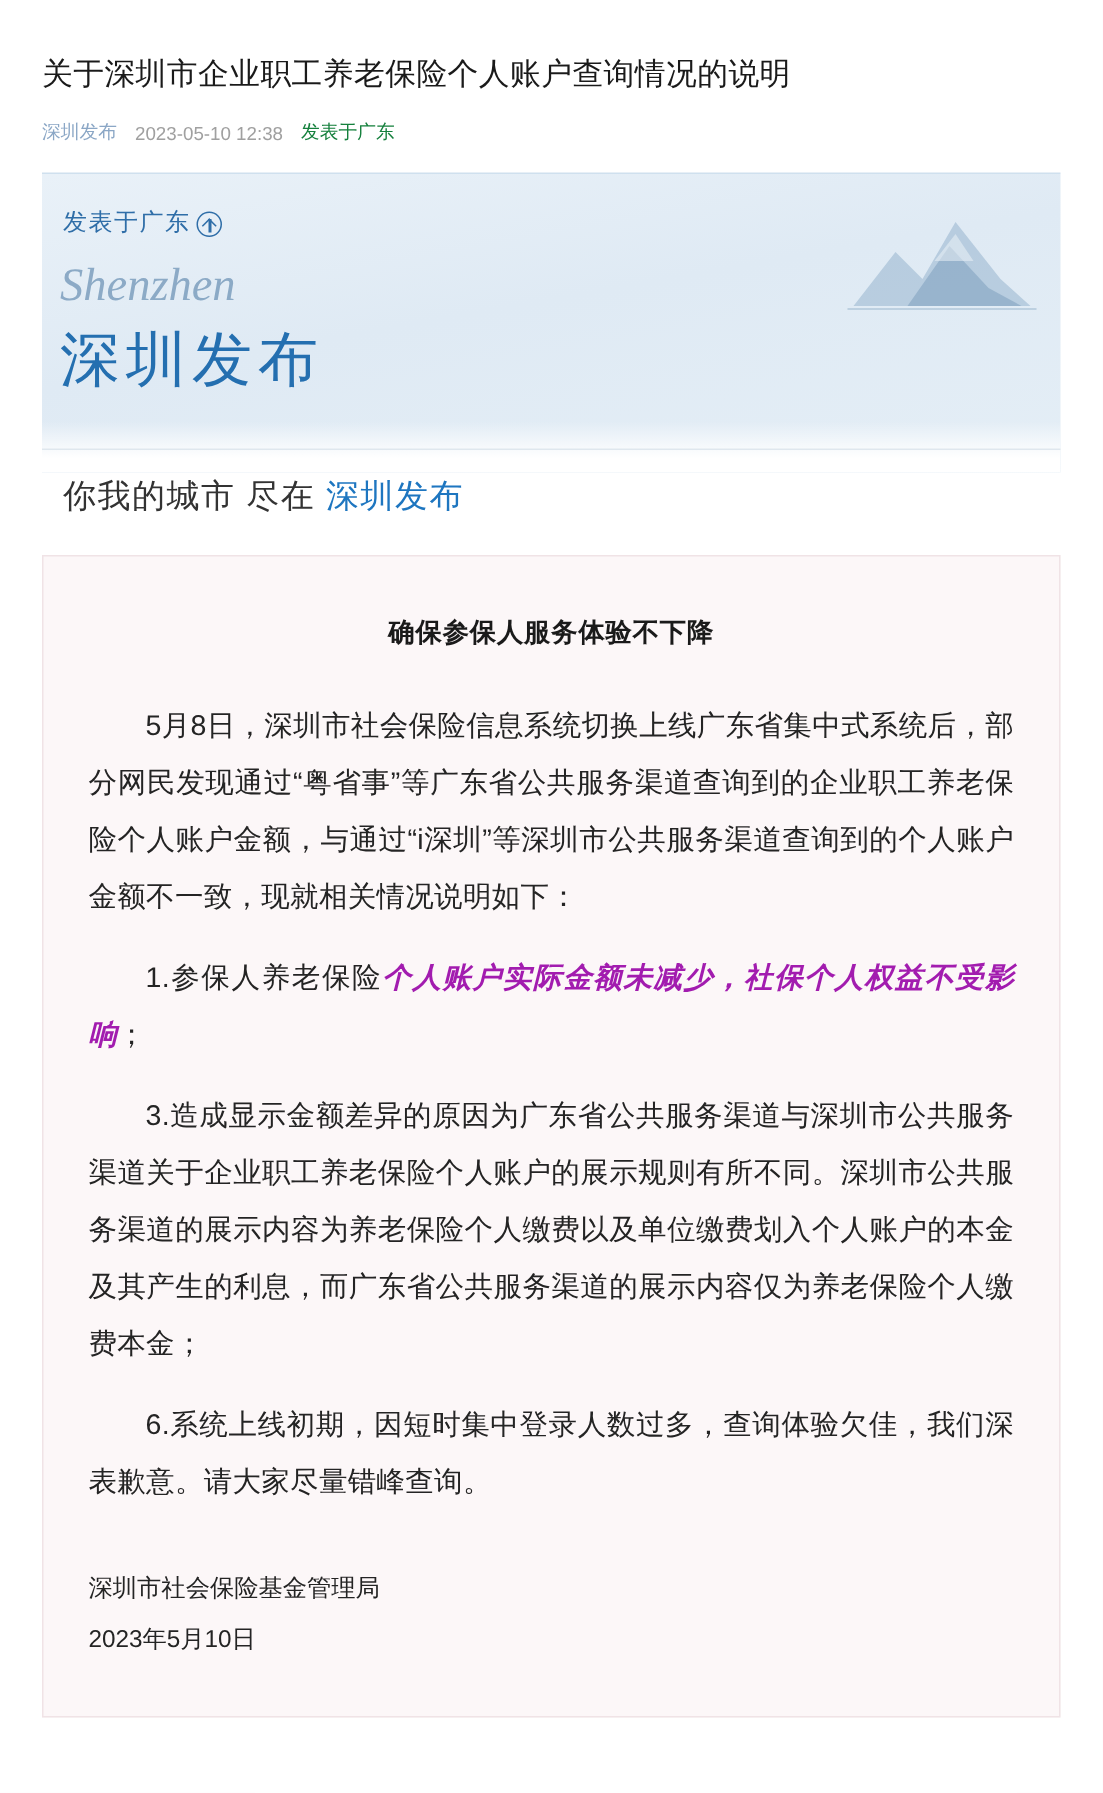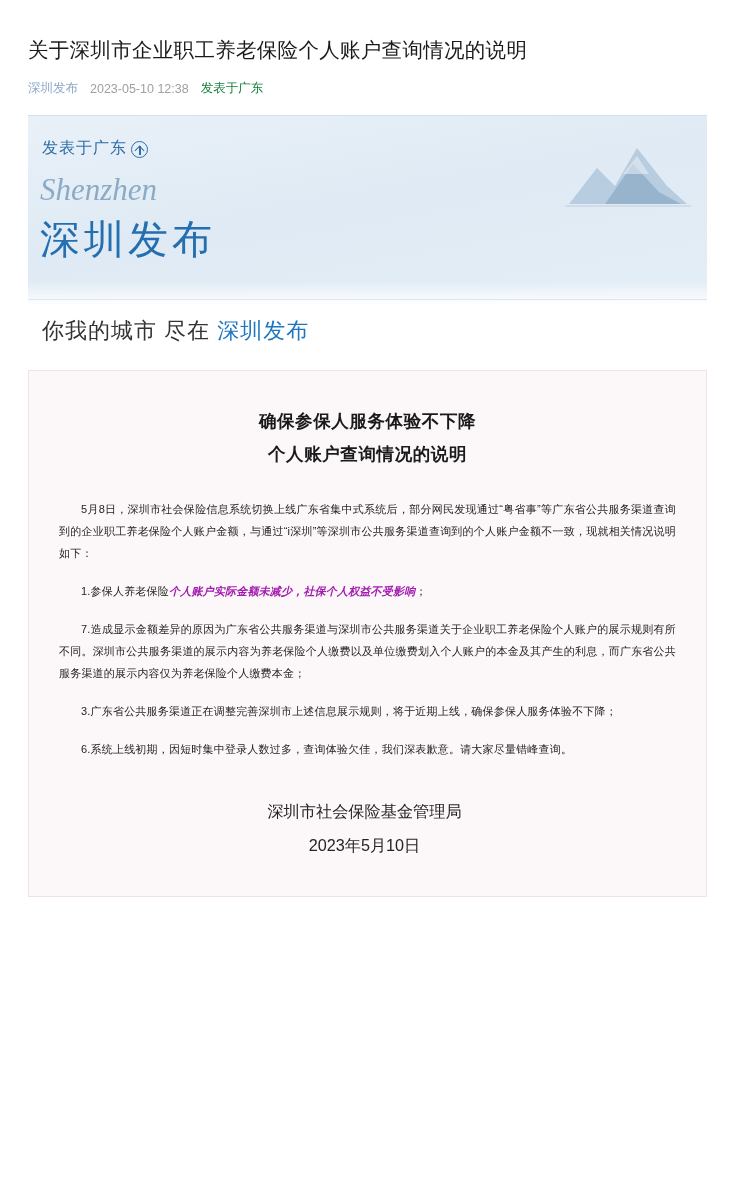--- a/index.html
+++ b/index.html
@@ -170,35 +170,35 @@
     font-weight: bold;
     color: #1a1a1a;
     line-height: 1.85;
     letter-spacing: .6px;
   }
   .notice-body {
     margin-top: 28px;
   }
   .notice-body p {
     margin: 0 0 16px 0;
-    font-size: 11px;
+    font-size: 19px;
     line-height: 2.0;
     color: #242424;
     text-align: justify;
     text-indent: 2em;
     letter-spacing: .2px;
   }
   .notice-body .accent {
     color: #a21caf;
     font-weight: bold;
     font-style: italic;
   }
   .sign {
     margin-top: 34px;
-    text-align: center;
+    text-align: left;
     font-size: 16.2px;
     line-height: 2.1;
     color: #242424;
     padding-right: 6px;
   }
 </style>
 </head>
 <body>
 
 <div class="page">
@@ -233,32 +233,30 @@
   <div class="banner-bottom-line"></div>
 
   <div class="banner-caption">
     <span>你我的城市 尽在</span>
     <span class="hl">深圳发布</span>
   </div>
 
   <div class="notice-card">
     <div class="notice-title">
       <div>确保参保人服务体验不下降</div>
-      <div>个人账户查询情况的说明</div>
     </div>
 
     <div class="notice-body">
       <p>5月8日，深圳市社会保险信息系统切换上线广东省集中式系统后，部分网民发现通过“粤省事”等广东省公共服务渠道查询到的企业职工养老保险个人账户金额，与通过“i深圳”等深圳市公共服务渠道查询到的个人账户金额不一致，现就相关情况说明如下：</p>
 
       <p>
         <span>1.参保人养老保险</span><span class="accent">个人账户实际金额未减少，社保个人权益不受影响</span><span>；</span>
       </p>
 
-      <p>7.造成显示金额差异的原因为广东省公共服务渠道与深圳市公共服务渠道关于企业职工养老保险个人账户的展示规则有所不同。深圳市公共服务渠道的展示内容为养老保险个人缴费以及单位缴费划入个人账户的本金及其产生的利息，而广东省公共服务渠道的展示内容仅为养老保险个人缴费本金；</p>
-      <p>3.广东省公共服务渠道正在调整完善深圳市上述信息展示规则，将于近期上线，确保参保人服务体验不下降；</p>
+      <p>3.造成显示金额差异的原因为广东省公共服务渠道与深圳市公共服务渠道关于企业职工养老保险个人账户的展示规则有所不同。深圳市公共服务渠道的展示内容为养老保险个人缴费以及单位缴费划入个人账户的本金及其产生的利息，而广东省公共服务渠道的展示内容仅为养老保险个人缴费本金；</p>
       <p>6.系统上线初期，因短时集中登录人数过多，查询体验欠佳，我们深表歉意。请大家尽量错峰查询。</p>
     </div>
 
     <div class="sign">
       <div>深圳市社会保险基金管理局</div>
       <div>2023年5月10日</div>
     </div>
   </div>
 
 </div>

